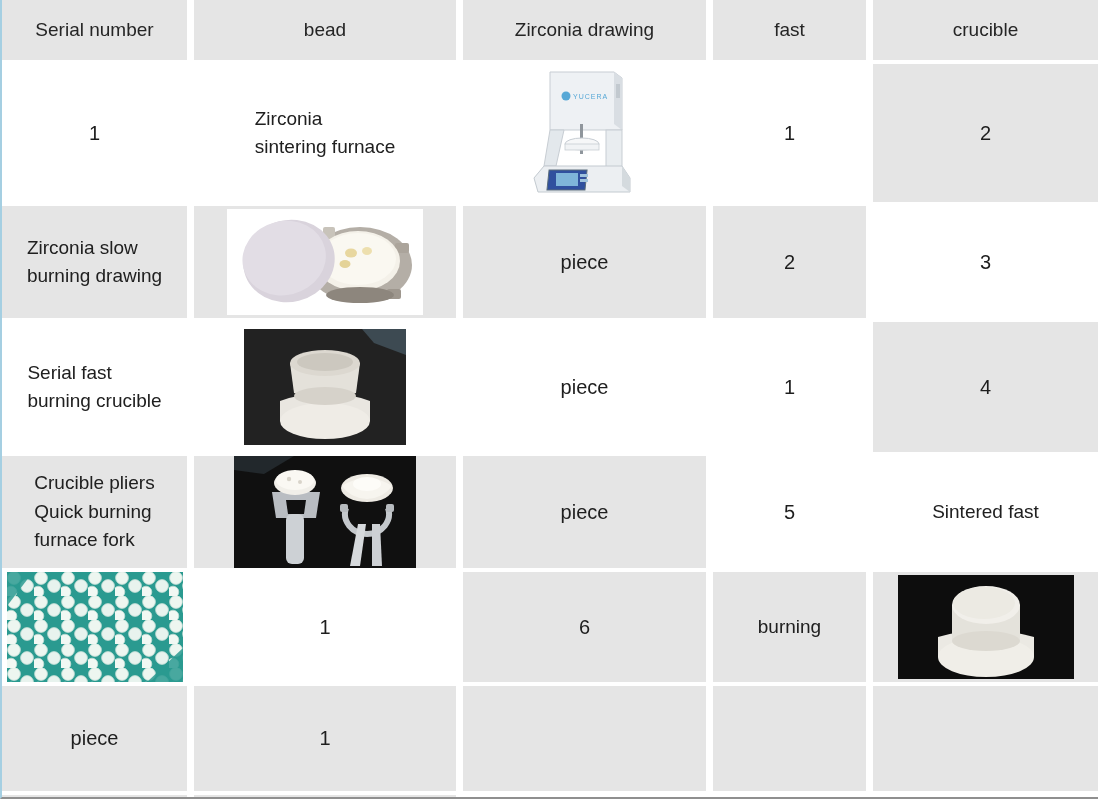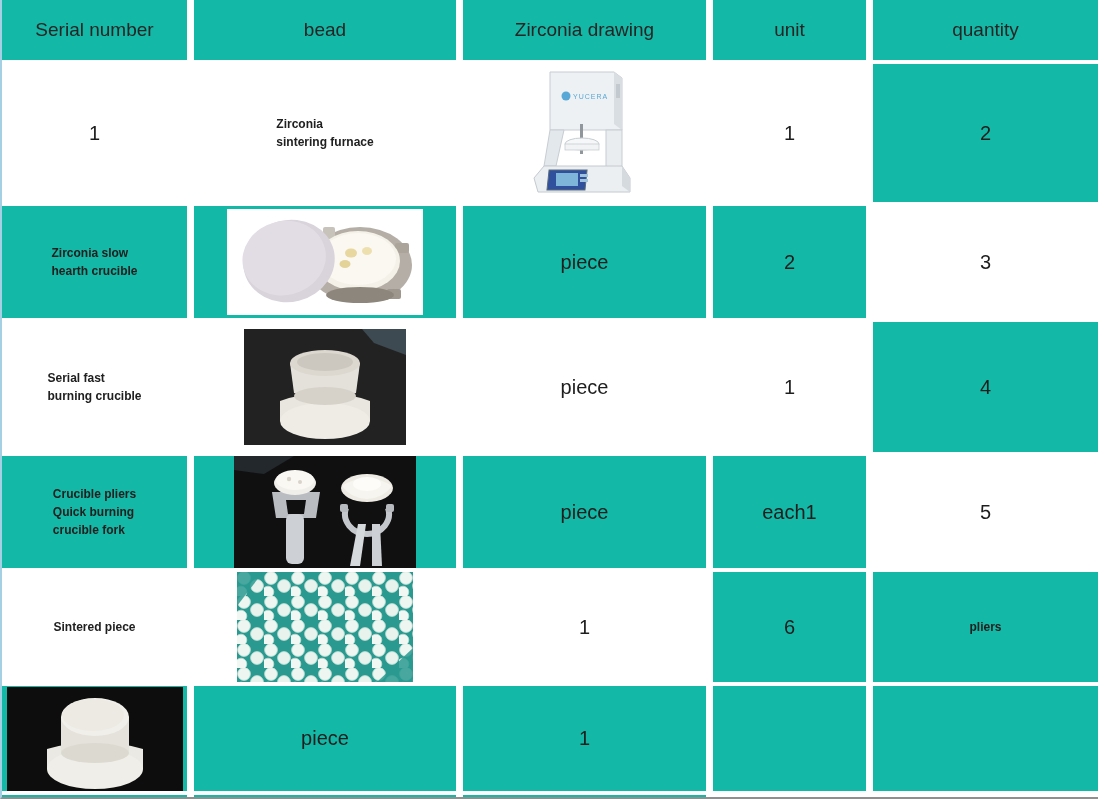--- a/index.html
+++ b/index.html
@@ -7,38 +7,38 @@
   .tbl{
     width:1098px;height:799px;box-sizing:border-box;
     border-left:2px solid #a5cfe2;border-bottom:2px solid #8f8f8f;
     display:grid;
     grid-template-columns:185px 262px 243px 153px 225px;
     grid-template-rows:60px 138px 112px 130px 112px 110px 105px 2px;
     column-gap:7px;row-gap:4px;
     background:#ffffff;overflow:hidden;
   }
   .cell{display:flex;align-items:center;justify-content:center;overflow:hidden;}
-  .blue{background:#14b8a6;}
+  .blue{background:#e5e5e5;}
   .white{background:#ffffff;}
   .head{font-size:19px;color:#252525;}
   .num{font-size:20px;}
-  .name-block{font-size:12px;line-height:1.5;white-space:pre-line;text-align:left;color:#202020;font-weight:bold;}
+  .name-block{font-size:19px;line-height:1.5;white-space:pre-line;text-align:left;color:#202020;}
   .photo{display:block;}
   svg text{font-family:"Liberation Sans","DejaVu Sans",sans-serif;}
 </style>
 </head>
 <body>
 
 <div class="tbl">
 
   <div class="cell blue head">Serial number</div>
   <div class="cell blue head">bead</div>
   <div class="cell blue head">Zirconia drawing</div>
-  <div class="cell blue head">unit</div>
-  <div class="cell blue head">quantity</div>
+  <div class="cell blue head">fast</div>
+  <div class="cell blue head">crucible</div>
 
   <div class="cell white num">1</div>
   <div class="cell white">
       <div class="name-block">Zirconia
 sintering furnace</div>
     </div>
   <div class="cell white">
     <svg class="photo" width="118" height="134" viewBox="0 0 118 134">
       <rect x="0" y="0" width="118" height="134" fill="#ffffff"></rect>
 
@@ -61,21 +61,21 @@
       <rect x="30" y="107" width="22" height="13" fill="#7fb5d9"></rect>
       <rect x="54" y="108" width="8" height="3" fill="#9fc3dd"></rect>
       <rect x="54" y="113" width="8" height="3" fill="#9fc3dd"></rect>
     </svg>
   </div>
   <div class="cell white num">1</div>
 
   <div class="cell blue num">2</div>
   <div class="cell blue">
       <div class="name-block">Zirconia slow
-hearth crucible</div>
+burning drawing</div>
     </div>
   <div class="cell blue">
     <svg class="photo" width="196" height="106" viewBox="0 0 196 106">
       <rect x="0" y="0" width="196" height="106" fill="#ffffff"></rect>
 
       <ellipse cx="133" cy="56" rx="52" ry="38" fill="#b4aea6"></ellipse>
       <rect x="96" y="18" width="12" height="12" rx="2" fill="#c8c3ba"></rect>
       <rect x="168" y="34" width="14" height="10" rx="2" fill="#aba49b"></rect>
       <rect x="160" y="80" width="14" height="10" rx="2" fill="#9e978e"></rect>
       <ellipse cx="131" cy="52" rx="42" ry="30" fill="#f4f1e9"></ellipse>
@@ -114,21 +114,21 @@
       <ellipse cx="81" cy="67" rx="31" ry="9" fill="#d6d2ca"></ellipse>
     </svg>
   </div>
   <div class="cell white num">piece</div>
   <div class="cell white num">1</div>
 
   <div class="cell blue num">4</div>
   <div class="cell blue">
       <div class="name-block">Crucible pliers
 Quick burning
-crucible fork</div>
+furnace fork</div>
     </div>
   <div class="cell blue">
     <svg class="photo" width="182" height="112" viewBox="0 0 182 112">
       <rect x="0" y="0" width="182" height="112" fill="#101010"></rect>
       <polygon points="0,0 60,0 30,18 0,14" fill="#22282c"></polygon>
 
       <polygon points="38,36 86,36 82,62 42,62" fill="#b9bdc2"></polygon>
       <polygon points="52,44 72,44 70,58 54,58" fill="#101010"></polygon>
       <rect x="52" y="58" width="18" height="50" rx="6" fill="#cdd1d5"></rect>
       <ellipse cx="61" cy="27" rx="21" ry="12" fill="#f1efe9"></ellipse>
@@ -140,46 +140,45 @@
       <rect x="106" y="48" width="8" height="8" rx="2" fill="#b7bbbf"></rect>
       <rect x="152" y="48" width="8" height="8" rx="2" fill="#b7bbbf"></rect>
       <polygon points="124,68 132,68 126,110 116,110" fill="#d6d9dc"></polygon>
       <polygon points="138,68 146,68 148,110 138,110" fill="#cdd0d4"></polygon>
       <ellipse cx="133" cy="32" rx="26" ry="14" fill="#eeebe4"></ellipse>
       <path d="M 108 30 Q 133 14 158 30 Q 150 42 133 43 Q 116 42 108 30 Z" fill="#f7f5ef"></path>
       <ellipse cx="133" cy="28" rx="14" ry="7" fill="#fdfcf8"></ellipse>
     </svg>
   </div>
   <div class="cell blue num">piece</div>
-  <div class="cell blue num">each1</div>
 
   <div class="cell white num">5</div>
   <div class="cell white">
-      <div class="name-block">Sintered piece</div>
+      <div class="name-block">Sintered fast</div>
     </div>
   <div class="cell white">
     <svg class="photo" width="176" height="110" viewBox="0 0 176 110">
       <defs>
         <pattern id="beads" width="27" height="24" patternUnits="userSpaceOnUse">
           <circle cx="7" cy="6" r="6.4" fill="#edf6f0" stroke="#c2ddd4" stroke-width="0.8"></circle>
           <circle cx="20" cy="14" r="6.4" fill="#e8f3ee" stroke="#c2ddd4" stroke-width="0.8"></circle>
           <circle cx="4" cy="20" r="5.8" fill="#f1f8f3" stroke="#c2ddd4" stroke-width="0.8"></circle>
         </pattern>
       </defs>
       <rect x="0" y="0" width="176" height="110" fill="#2a9a90"></rect>
       <rect x="0" y="0" width="176" height="110" fill="url(#beads)"></rect>
       <polygon points="0,0 26,0 0,34" fill="#2a9a90" opacity="0.85"></polygon>
       <polygon points="176,76 176,110 140,110" fill="#2a9a90" opacity="0.85"></polygon>
     </svg>
   </div>
   <div class="cell white num">1</div>
 
   <div class="cell blue num">6</div>
   <div class="cell blue">
-      <div class="name-block">pliers</div>
+      <div class="name-block">burning</div>
     </div>
   <div class="cell blue">
     <svg class="photo" width="176" height="104" viewBox="0 0 176 104">
       <rect x="0" y="0" width="176" height="104" fill="#0d0d0d"></rect>
 
       <path d="M 40 62 Q 88 48 136 62 L 136 82 Q 88 104 40 82 Z" fill="#ebe9e3"></path>
       <ellipse cx="88" cy="82" rx="48" ry="20" fill="#f0eee8"></ellipse>
 
       <rect x="54" y="30" width="68" height="36" fill="#e4e2db"></rect>
       <ellipse cx="88" cy="66" rx="34" ry="10" fill="#dcd9d1"></ellipse>

